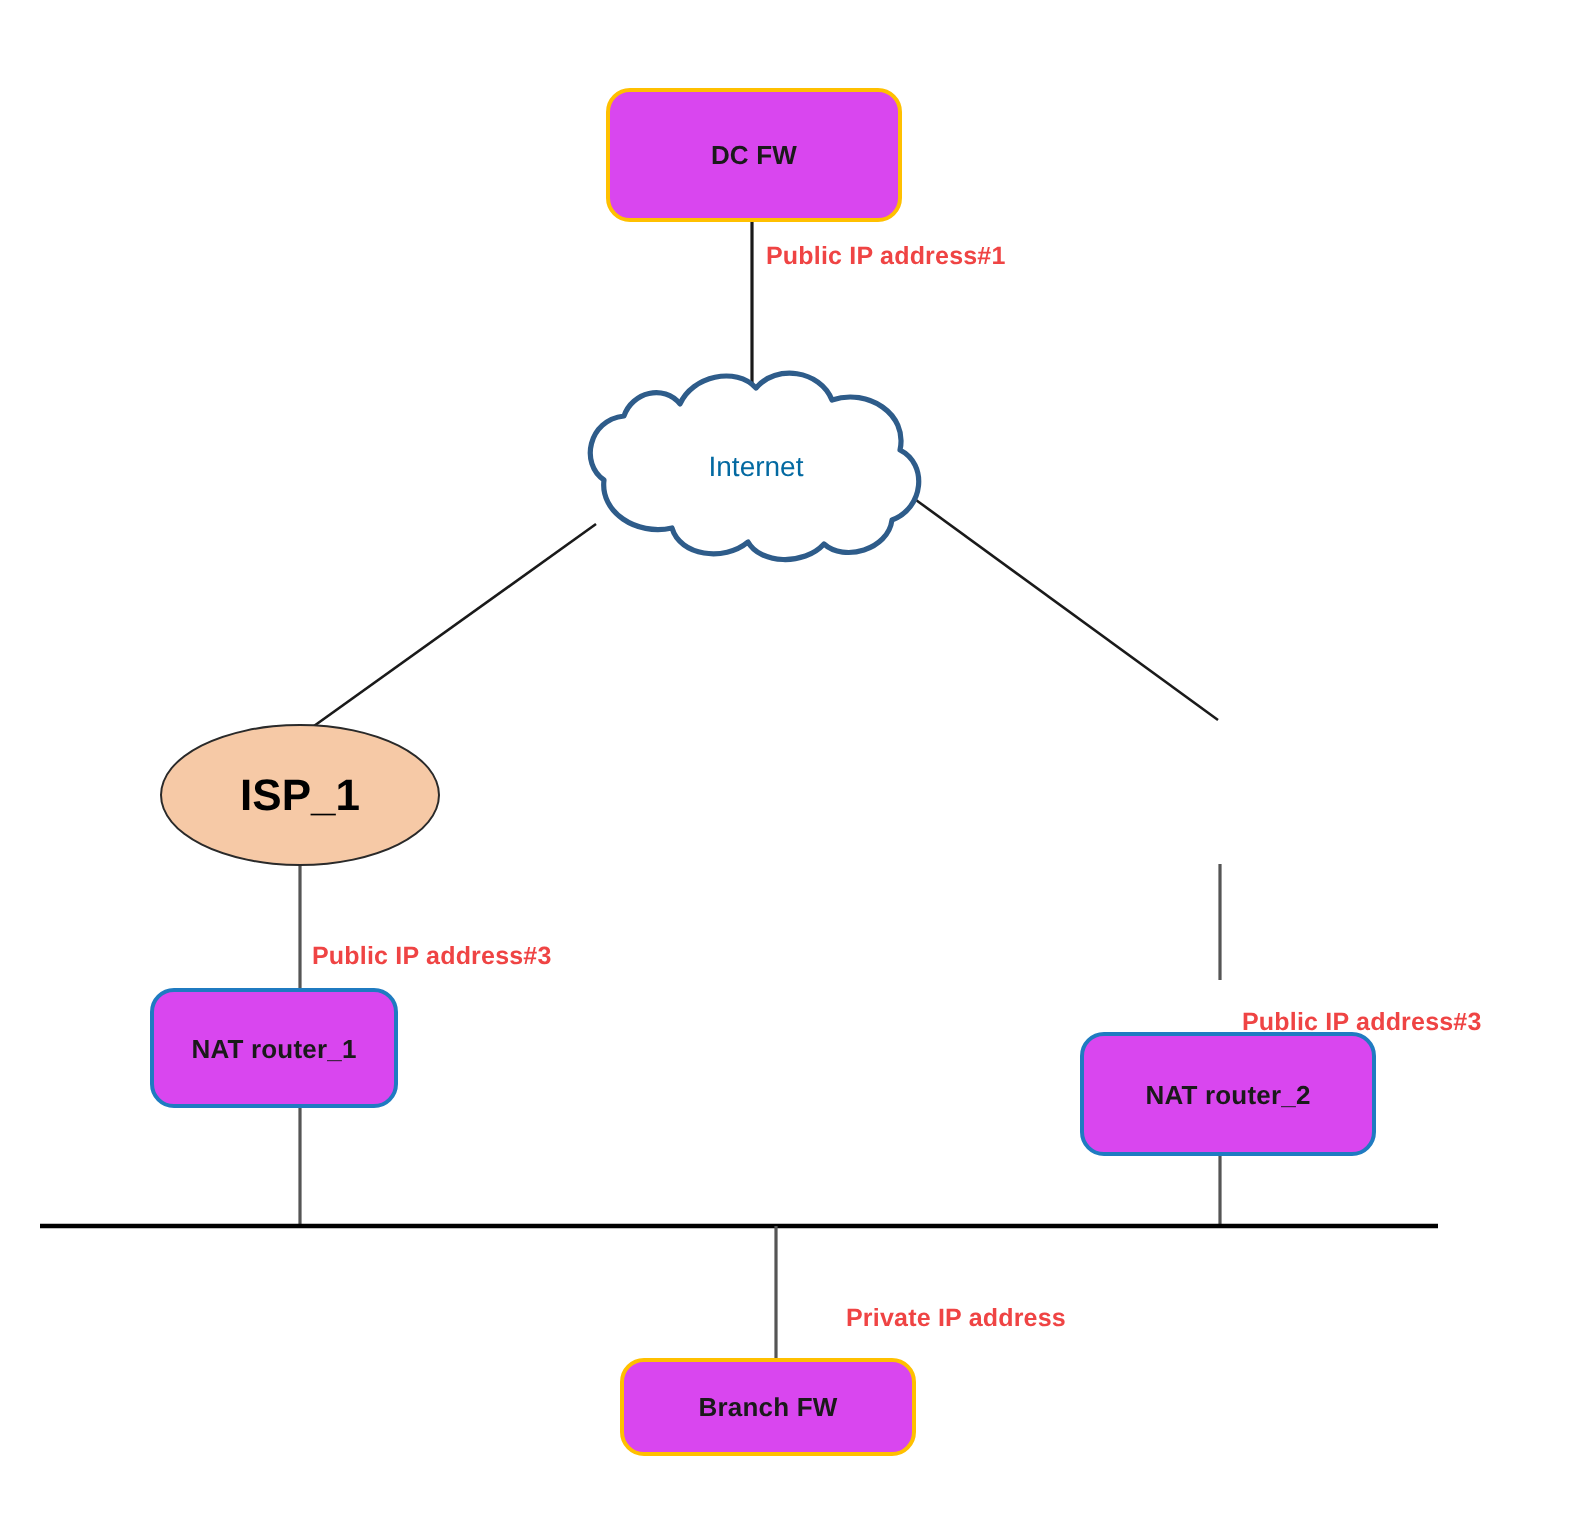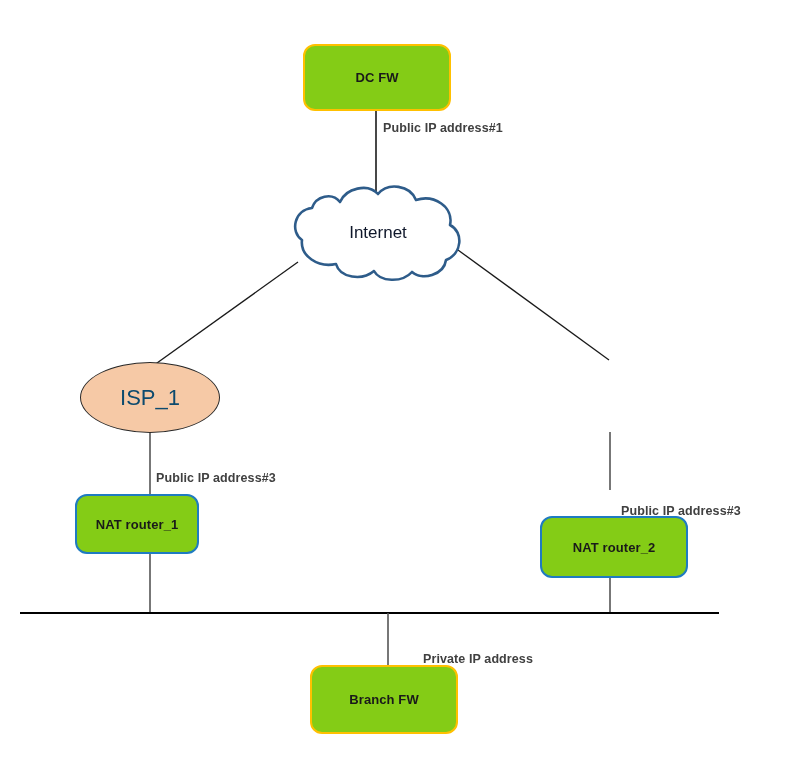--- a/index.html
+++ b/index.html
@@ -30,21 +30,21 @@
     box-sizing: border-box;
     display: flex;
     align-items: center;
     justify-content: center;
     text-align: center;
   }
   
   .rrect {
     border-radius: 12px;
     border-style: solid;
-    background: #84cc16;
+    background: #d946ef;
   }
   .rrect .node-label {
     font-size: 13px;
     font-weight: bold;
     color: #1a1a1a;
     letter-spacing: 0.1px;
   }
   .fw-node {
     border-width: 2px;
     border-color: #ffc000;
@@ -53,52 +53,52 @@
     border-width: 2px;
     border-color: #1f7bc1;
   }
   
   .ellipse {
     border-radius: 50%;
     border: 1.3px solid #2a2a2a;
   }
   .ellipse .node-label {
     font-size: 22px;
-    font-weight: normal;
-    color: #0c4a6e;
+    font-weight: bold;
+    color: #000000;
   }
   .isp1-node { background: #f6c9a6; }
   .isp2-node { background: #9cc984; }
   
   #cloud-node {
     position: absolute;
     left: 288px;
     top: 180px;
     width: 180px;
     height: 105px;
   }
   #cloud-node .node-label {
     position: absolute;
     left: 0;
     top: 0;
     width: 180px;
     height: 105px;
     display: flex;
     align-items: center;
     justify-content: center;
-    font-size: 17px;
+    font-size: 14px;
     font-weight: normal;
-    color: #0f172a;
+    color: #0369a1;
   }
   
   .edge-label {
     position: absolute;
     font-size: 12.5px;
     font-weight: bold;
-    color: #404040;
+    color: #ef4444;
     white-space: nowrap;
     letter-spacing: 0.1px;
   }
 </style>
 </head>
 <body>
 
 <div id="diagram-canvas">
 
   <svg id="edge-layer" viewBox="0 0 795 762" xmlns="http://www.w3.org/2000/svg">
@@ -149,21 +149,21 @@
 
 
   <div class="node rrect router-node" style="left:75px; top:494px; width:124px; height:60px;">
     <span class="node-label">NAT router_1</span>
   </div>
 
   <div class="node rrect router-node" style="left:540px; top:490px; width:148px; height:62px;margin-top:26px;">
     <span class="node-label">NAT router_2</span>
   </div>
 
-  <div class="node rrect fw-node" style="left:310px; top:665px; width:148px; height:69px;">
+  <div class="node rrect fw-node" style="left:310px; top:679px; width:148px; height:49px;">
     <span class="node-label">Branch FW</span>
   </div>
 
   <span class="edge-label" style="left:383px; top:121px;">Public IP address#1</span>
 
   <span class="edge-label" style="left:156px; top:471px;">Public IP address#3</span>
 
   <span class="edge-label" style="left:621px; top:467px;margin-top:37px;">Public IP address#3</span>
 
   <span class="edge-label" style="left:423px; top:652px;">Private IP address</span>

